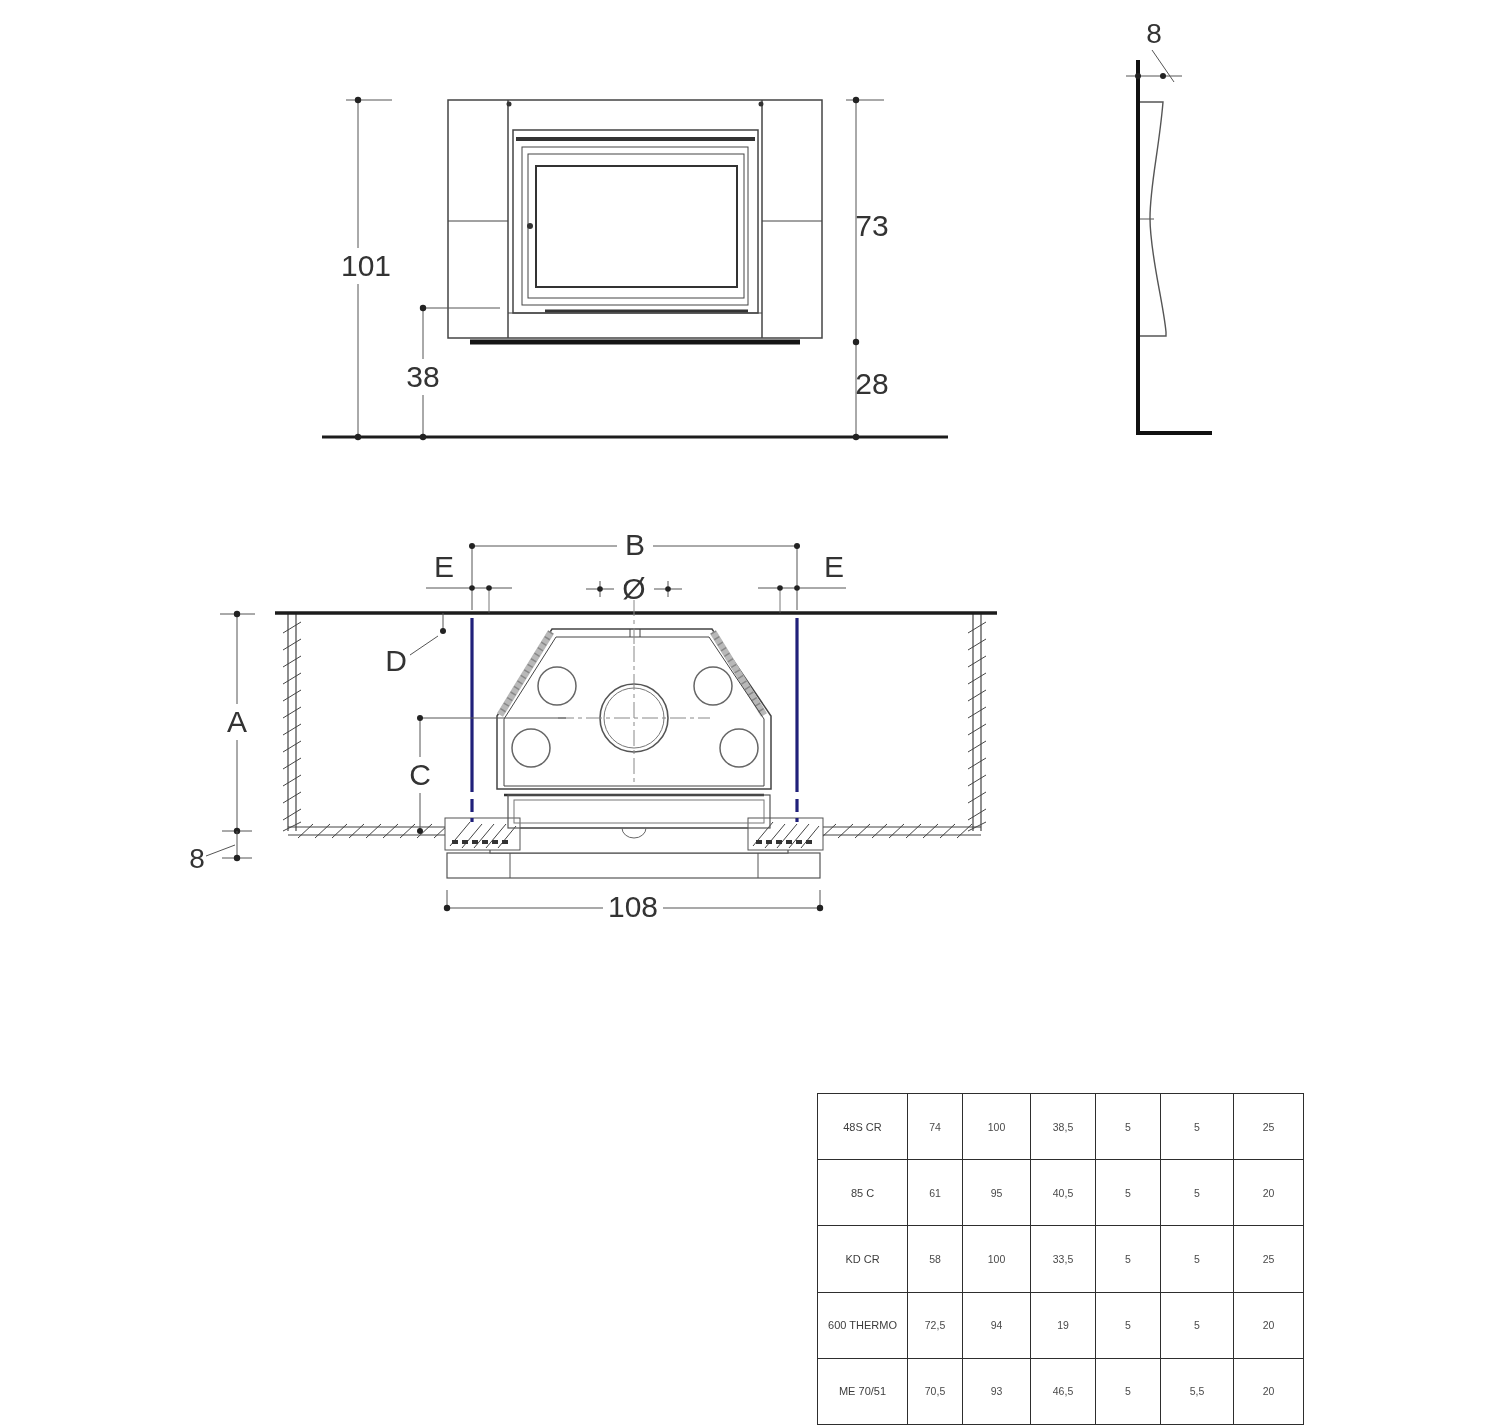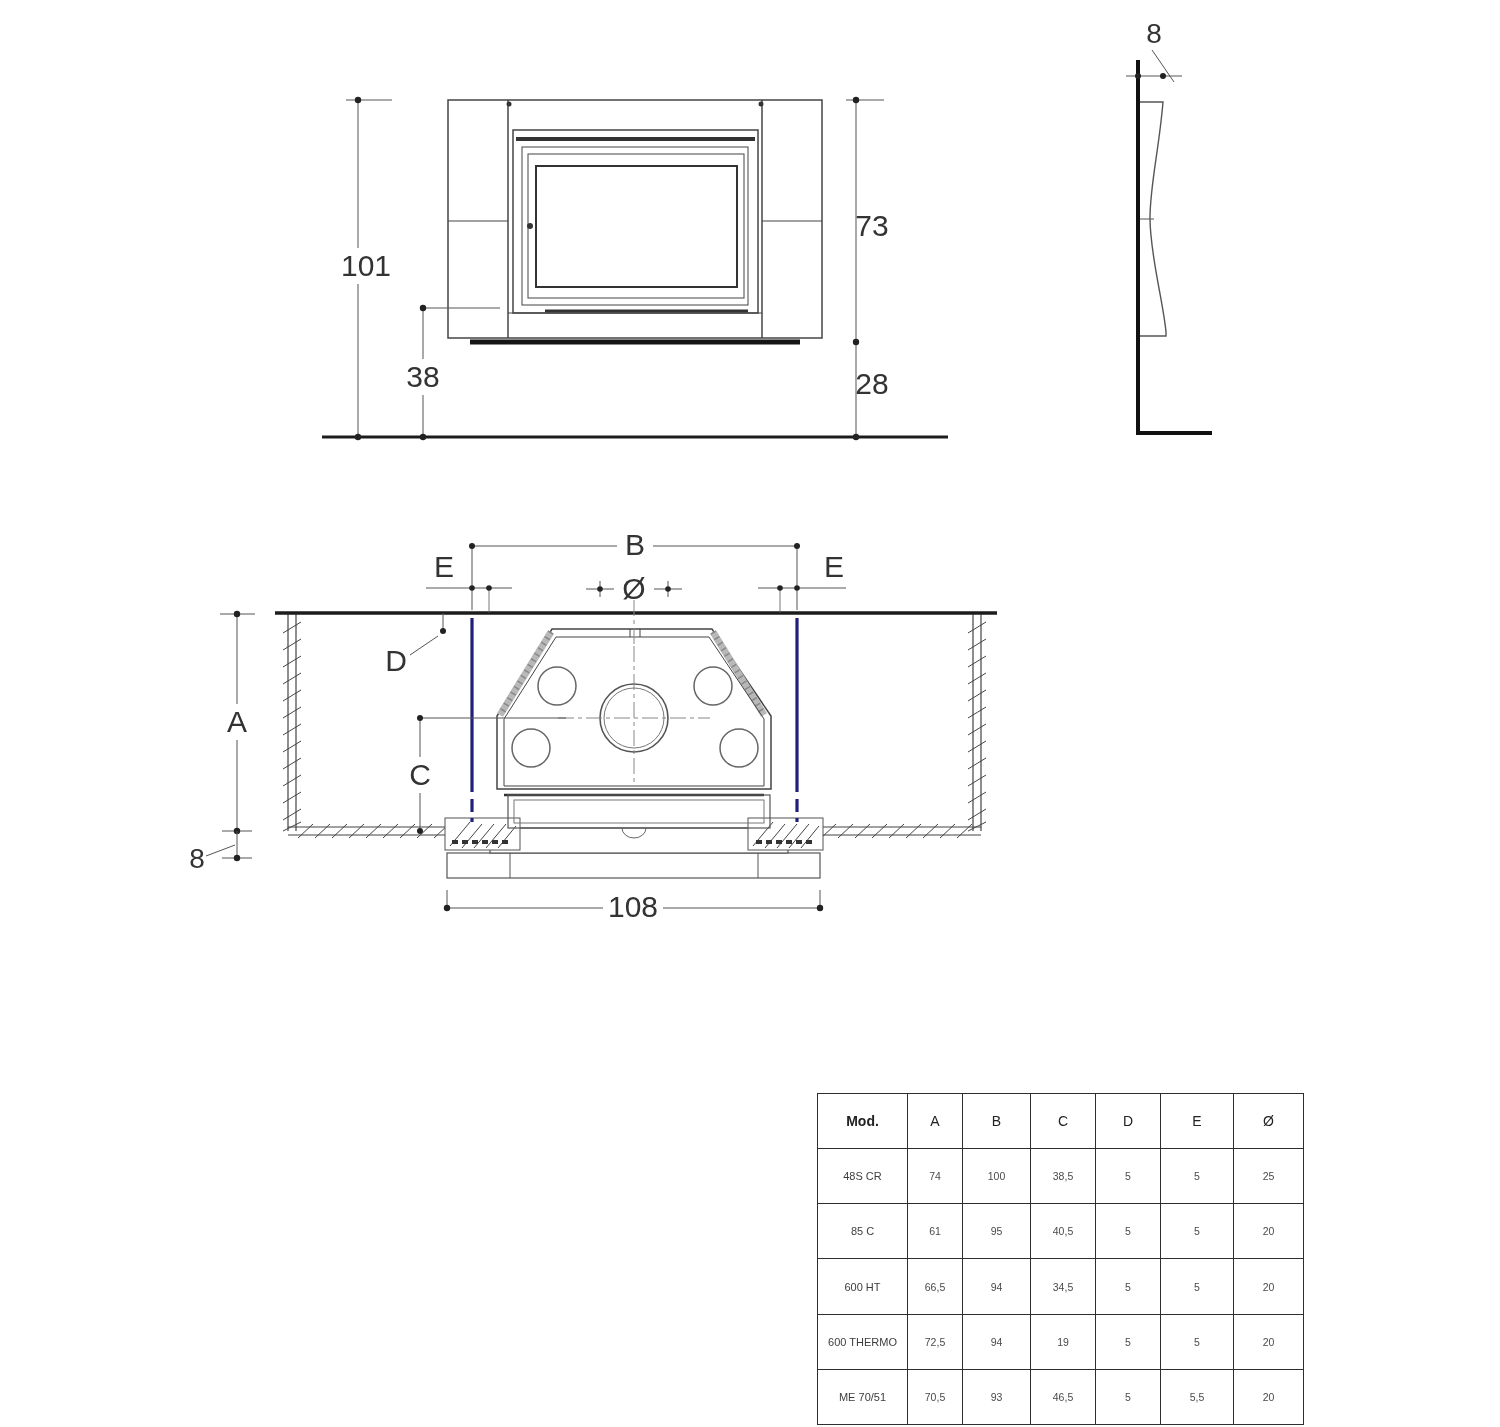--- a/index.html
+++ b/index.html
@@ -257,55 +257,46 @@
   <colgroup>
     <col style="width:90px">
         <col style="width:55px">
         <col style="width:68px">
     <col style="width:65px">
         <col style="width:65px">
         <col style="width:73px">
         <col style="width:70px">
   </colgroup>
   <tbody>
-        <tr>
-    <th class="mod">Mod.</th>
-    <th>A</th>
-    <th>B</th>
-    <th>C</th>
-    <th>D</th>
-    <th>E</th>
-    <th>Ø</th>
-  </tr>
   <tr>
     <td class="mod">48S CR</td>
     <td>74</td>
     <td>100</td>
     <td>38,5</td>
     <td>5</td>
     <td>5</td>
     <td>25</td>
   </tr>
   <tr>
     <td class="mod">85 C</td>
     <td>61</td>
     <td>95</td>
     <td>40,5</td>
     <td>5</td>
     <td>5</td>
     <td>20</td>
   </tr>
   <tr>
-    <td class="mod">600 HT</td>
-    <td>66,5</td>
-    <td>94</td>
-    <td>34,5</td>
-    <td>5</td>
-    <td>5</td>
-    <td>20</td>
+    <td class="mod">KD CR</td>
+    <td>58</td>
+    <td>100</td>
+    <td>33,5</td>
+    <td>5</td>
+    <td>5</td>
+    <td>25</td>
   </tr>
   <tr>
     <td class="mod">600 THERMO</td>
     <td>72,5</td>
     <td>94</td>
     <td>19</td>
     <td>5</td>
     <td>5</td>
     <td>20</td>
   </tr>

